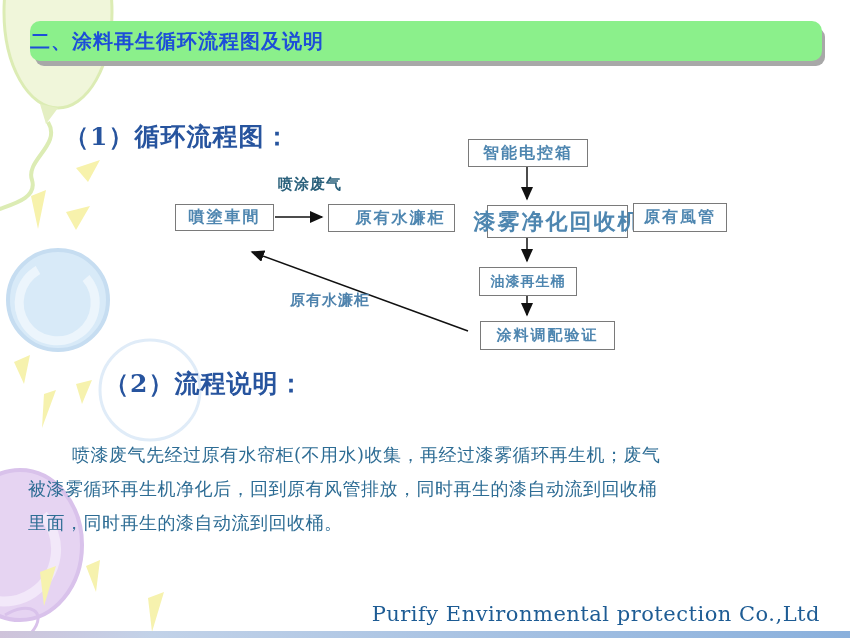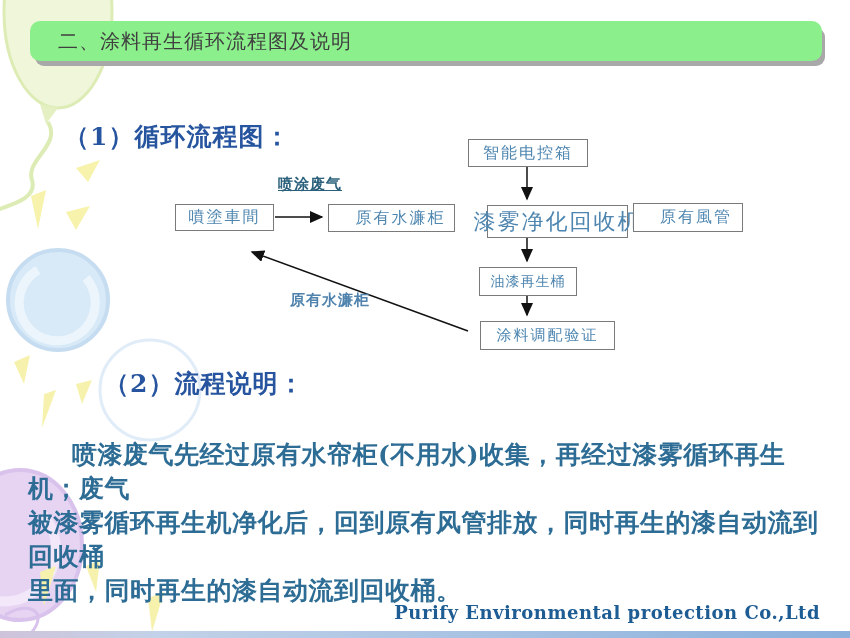--- a/index.html
+++ b/index.html
@@ -9,60 +9,60 @@
   }
   .deco { position:absolute; left:0; top:0; width:850px; height:638px; z-index:0; }
 
   .hbar {
     position:absolute; left:30px; top:21px; width:792px; height:40px;
     background:#8bf08b; border-radius:10px;
     box-shadow:4px 6px 0 -1px #a8a8a8;
     z-index:3; display:flex; align-items:center;
   }
   .hbar span {
-    padding-left:28px; font-size:20px; font-weight:normal;
-    color:#404040; letter-spacing:1px;
+    padding-left:0; font-size:20px; font-weight:bold;
+    color:#1d4ed8; letter-spacing:1px;
   }
 
   .heading {
     position:absolute; z-index:3; font-size:25px; font-weight:bold;
     color:#27549e; letter-spacing:1px;
   }
   #h1 { left:64px; top:120px; }
   #h2 { left:104px; top:367px; }
 
   .arrows { position:absolute; left:0; top:0; width:850px; height:638px; z-index:2; }
 
   .bx {
     position:absolute; background:#ffffff; border:1px solid #7a7a7a;
     color:#4e86b0; display:flex; align-items:center; justify-content:center;
-    font-size:16px; letter-spacing:2px; z-index:3; white-space:nowrap;
+    font-size:16px; letter-spacing:2px; z-index:3; white-space:nowrap;font-weight:bold;
   }
   #bx-control  { left:468px; top:139px; width:118px; height:26px; }
   #bx-workshop { left:175px; top:204px; width:97px;  height:25px; }
   #bx-water    { left:328px; top:204px; width:107px; height:26px;padding-left:18px; }
   #bx-purifier { left:458px; top:205px; width:139px; height:31px; font-size:22px;margin-left:29px; }
-  #bx-duct     { left:633px; top:203px; width:92px;  height:27px;padding-left:16px; }
+  #bx-duct     { left:633px; top:203px; width:92px;  height:27px; }
   #bx-bucket   { left:479px; top:267px; width:96px;  height:27px; font-size:14px; letter-spacing:1px; }
   #bx-verify   { left:480px; top:321px; width:133px; height:27px; font-size:15px; }
 
   .edgelbl { position:absolute; z-index:3; font-weight:bold; white-space:nowrap; }
-  #lbl-spray { left:278px; top:175px; font-size:15px; color:#2a607b; letter-spacing:1px;text-decoration:underline; }
+  #lbl-spray { left:278px; top:175px; font-size:15px; color:#2a607b; letter-spacing:1px; }
   #lbl-regen { left:290px; top:291px; font-size:15px; color:#4f83ad; letter-spacing:1px; }
 
   .para {
     position:absolute; left:28px; top:438px; width:800px; z-index:3;
-    font-size:25px; font-weight:bold; color:#2d6c94; line-height:34px;
+    font-size:18px; font-weight:normal; color:#2d6c94; line-height:34px;
     letter-spacing:0.5px;
   }
   .para .indent { text-indent:44px; }
 
   .footer {
     position:absolute; right:30px; top:602px; z-index:3;
-    font-size:18px; font-weight:bold; color:#1e5c94; letter-spacing:0.5px;
+    font-size:21px; font-weight:normal; color:#1e5c94; letter-spacing:0.5px;
   }
 
   .bottomband {
     position:absolute; left:0; bottom:0; width:850px; height:7px; z-index:4;
     background:linear-gradient(90deg,#cfc3da 0%,#c2d2e8 18%,#8ab0dc 100%);
   }
 </style>
 </head>
 <body>
 

